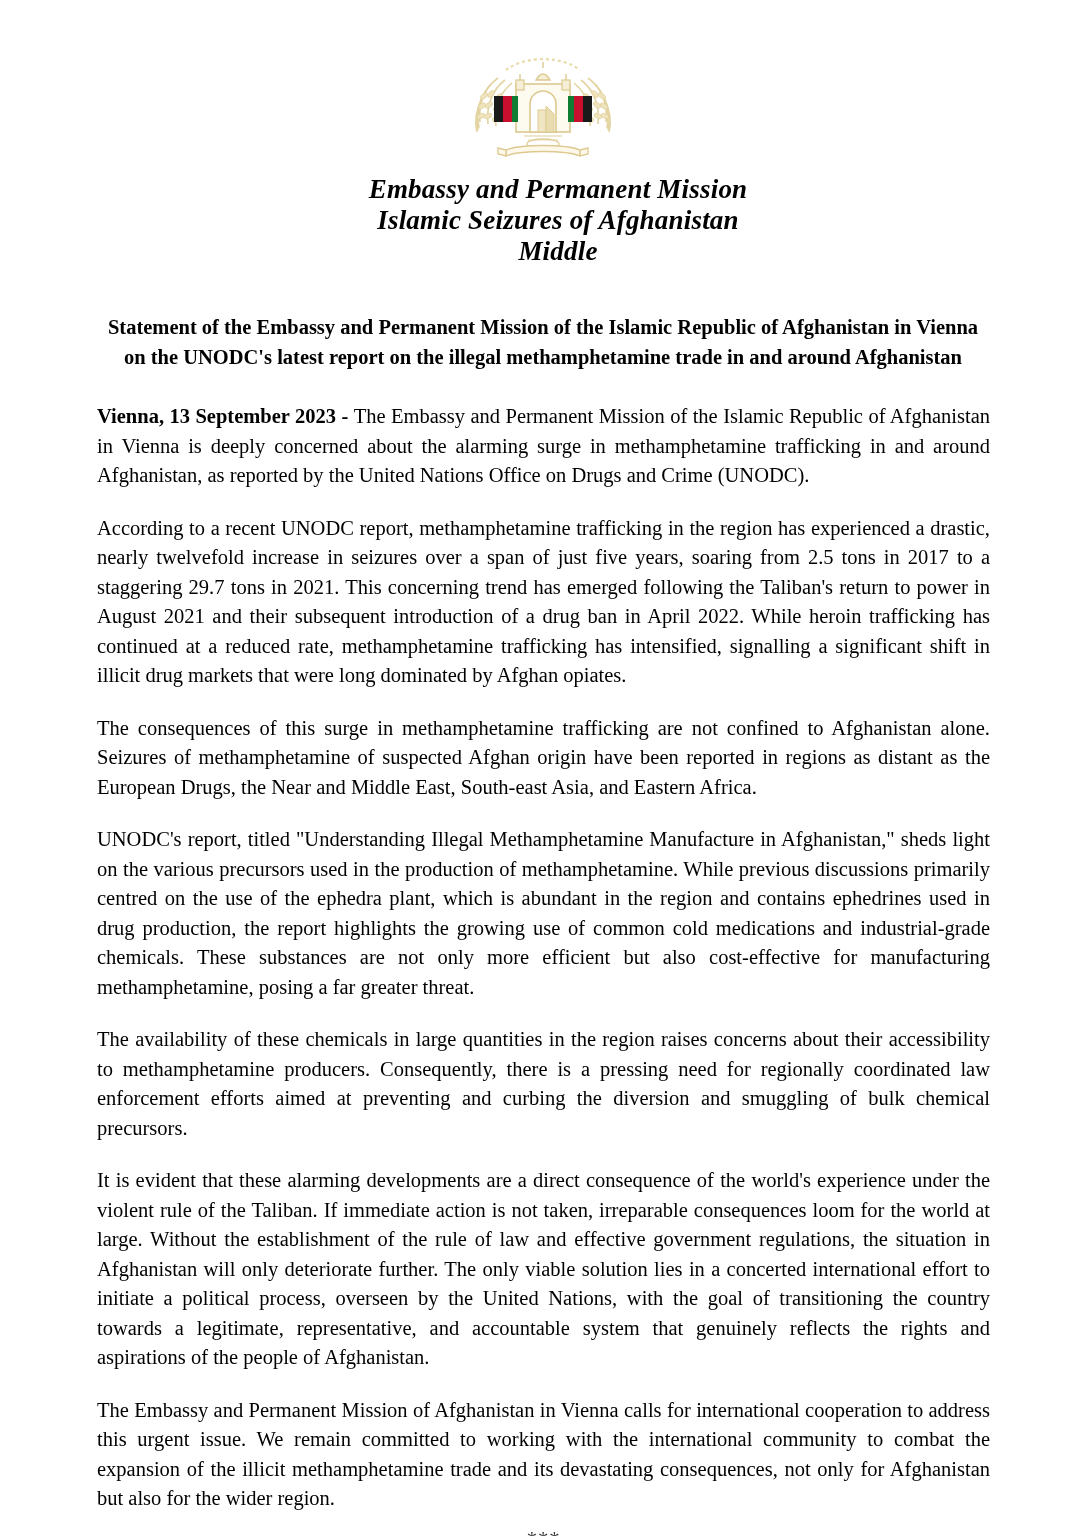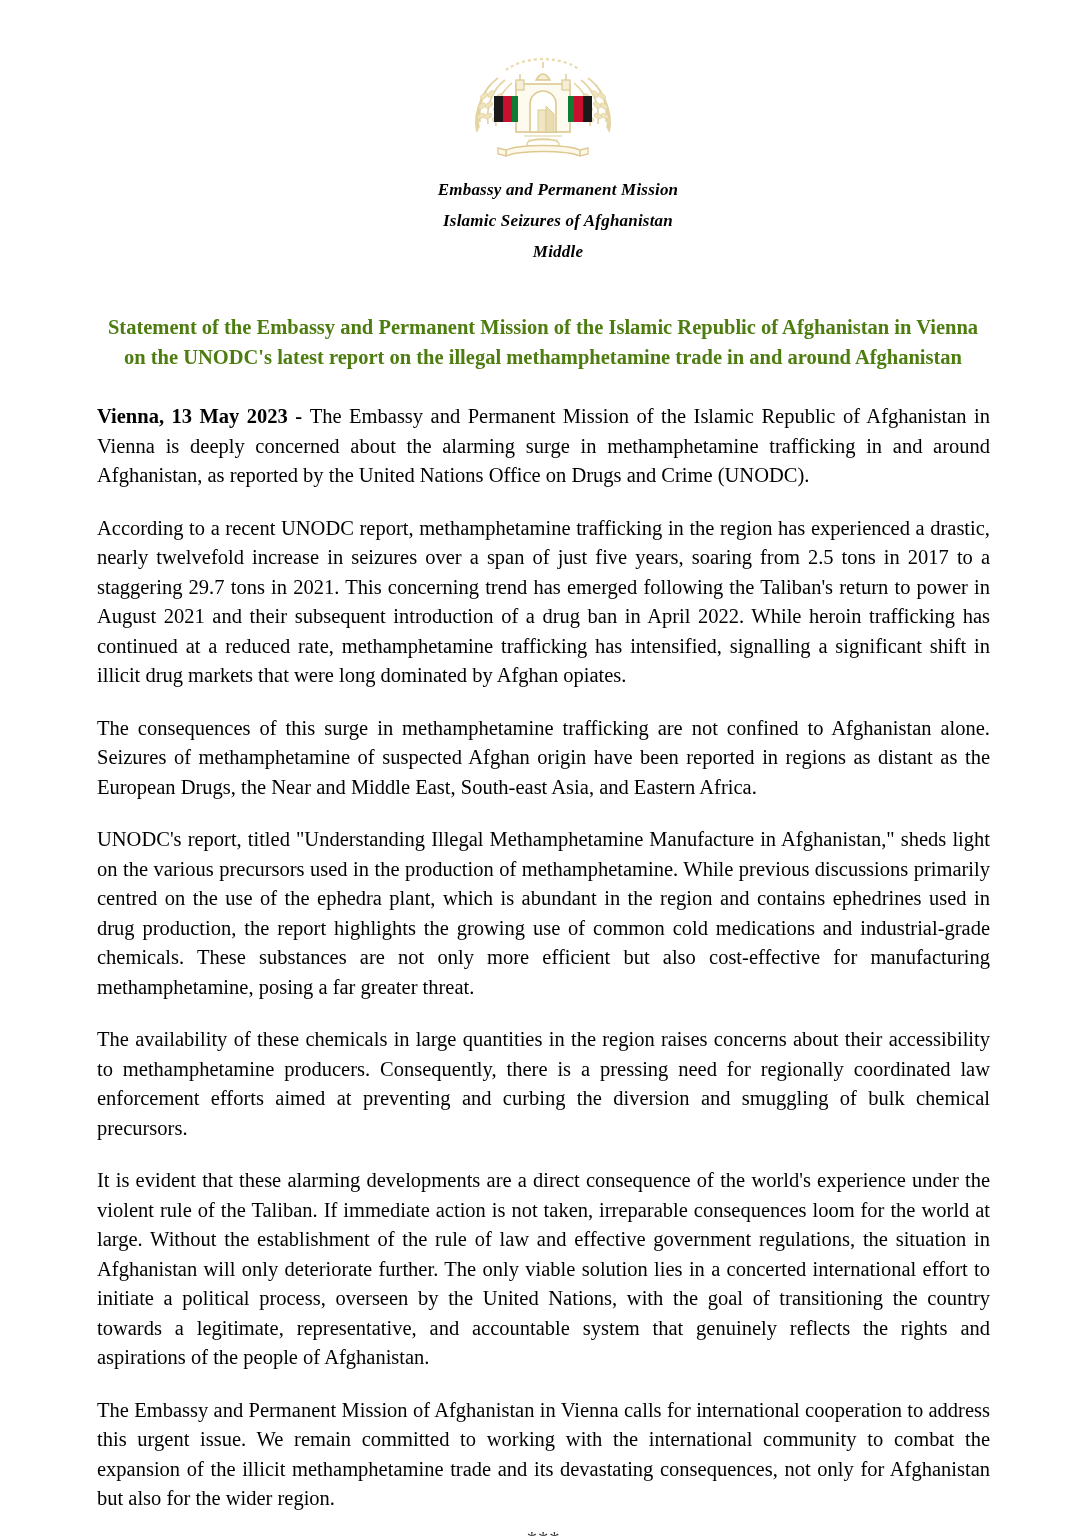--- a/index.html
+++ b/index.html
@@ -33,36 +33,36 @@
     margin: 0 auto;
     position: relative;
   }
   .emblem-wrap svg { display: block; width: 170px; height: 120px; }
 
   .org-lines {
     margin-top: 10px;
     font-family: "Liberation Serif", "DejaVu Serif", serif;
     font-weight: bold;
     font-style: italic;
-    font-size: 17px;
+    font-size: 27px;
     line-height: 31px;
     letter-spacing: 0.2px;
     color: #000;
     margin-left: 30px;
   }
   .org-lines div { white-space: nowrap; }
 
   
   .doc-title {
     margin: 46px 104px 0 104px;
     text-align: center;
     font-weight: bold;
     font-size: 20.5px;
     line-height: 29.5px;
-    color: #4d7c0f;
+    color: #000000;
   }
 
   
   .body-copy {
     margin: 30px 96px 0 97px;
   }
   .para {
     text-align: justify;
     font-size: 20.5px;
     line-height: 29.5px;
@@ -176,21 +176,21 @@
       <div>Embassy and Permanent Mission</div>
       <div>Islamic Seizures of Afghanistan</div>
       <div>Middle</div>
     </div>
   </div>
 
   <h1 class="doc-title">Statement of the Embassy and Permanent Mission of the Islamic Republic of Afghanistan in Vienna on the UNODC's latest report on the illegal methamphetamine trade in and around Afghanistan</h1>
 
   <div class="body-copy">
 
-    <p class="para"><span class="dateline">Vienna, 13 May 2023 - </span><span>The Embassy and Permanent Mission of the Islamic Republic of Afghanistan in Vienna is deeply concerned about the alarming surge in methamphetamine trafficking in and around Afghanistan, as reported by the United Nations Office on Drugs and Crime (UNODC).</span></p>
+    <p class="para"><span class="dateline">Vienna, 13 September 2023 - </span><span>The Embassy and Permanent Mission of the Islamic Republic of Afghanistan in Vienna is deeply concerned about the alarming surge in methamphetamine trafficking in and around Afghanistan, as reported by the United Nations Office on Drugs and Crime (UNODC).</span></p>
 
     <p class="para">According to a recent UNODC report, methamphetamine trafficking in the region has experienced a drastic, nearly twelvefold increase in seizures over a span of just five years, soaring from 2.5 tons in 2017 to a staggering 29.7 tons in 2021. This concerning trend has emerged following the Taliban's return to power in August 2021 and their subsequent introduction of a drug ban in April 2022. While heroin trafficking has continued at a reduced rate, methamphetamine trafficking has intensified, signalling a significant shift in illicit drug markets that were long dominated by Afghan opiates.</p>
     <p class="para">The consequences of this surge in methamphetamine trafficking are not confined to Afghanistan alone. Seizures of methamphetamine of suspected Afghan origin have been reported in regions as distant as the European Drugs, the Near and Middle East, South-east Asia, and Eastern Africa.</p>
     <p class="para">UNODC's report, titled "Understanding Illegal Methamphetamine Manufacture in Afghanistan," sheds light on the various precursors used in the production of methamphetamine. While previous discussions primarily centred on the use of the ephedra plant, which is abundant in the region and contains ephedrines used in drug production, the report highlights the growing use of common cold medications and industrial-grade chemicals. These substances are not only more efficient but also cost-effective for manufacturing methamphetamine, posing a far greater threat.</p>
     <p class="para">The availability of these chemicals in large quantities in the region raises concerns about their accessibility to methamphetamine producers. Consequently, there is a pressing need for regionally coordinated law enforcement efforts aimed at preventing and curbing the diversion and smuggling of bulk chemical precursors.</p>
     <p class="para">It is evident that these alarming developments are a direct consequence of the world's experience under the violent rule of the Taliban. If immediate action is not taken, irreparable consequences loom for the world at large. Without the establishment of the rule of law and effective government regulations, the situation in Afghanistan will only deteriorate further. The only viable solution lies in a concerted international effort to initiate a political process, overseen by the United Nations, with the goal of transitioning the country towards a legitimate, representative, and accountable system that genuinely reflects the rights and aspirations of the people of Afghanistan.</p>
     <p class="para">The Embassy and Permanent Mission of Afghanistan in Vienna calls for international cooperation to address this urgent issue. We remain committed to working with the international community to combat the expansion of the illicit methamphetamine trade and its devastating consequences, not only for Afghanistan but also for the wider region.</p>
 
     <div class="endmark">***</div>
   </div>

